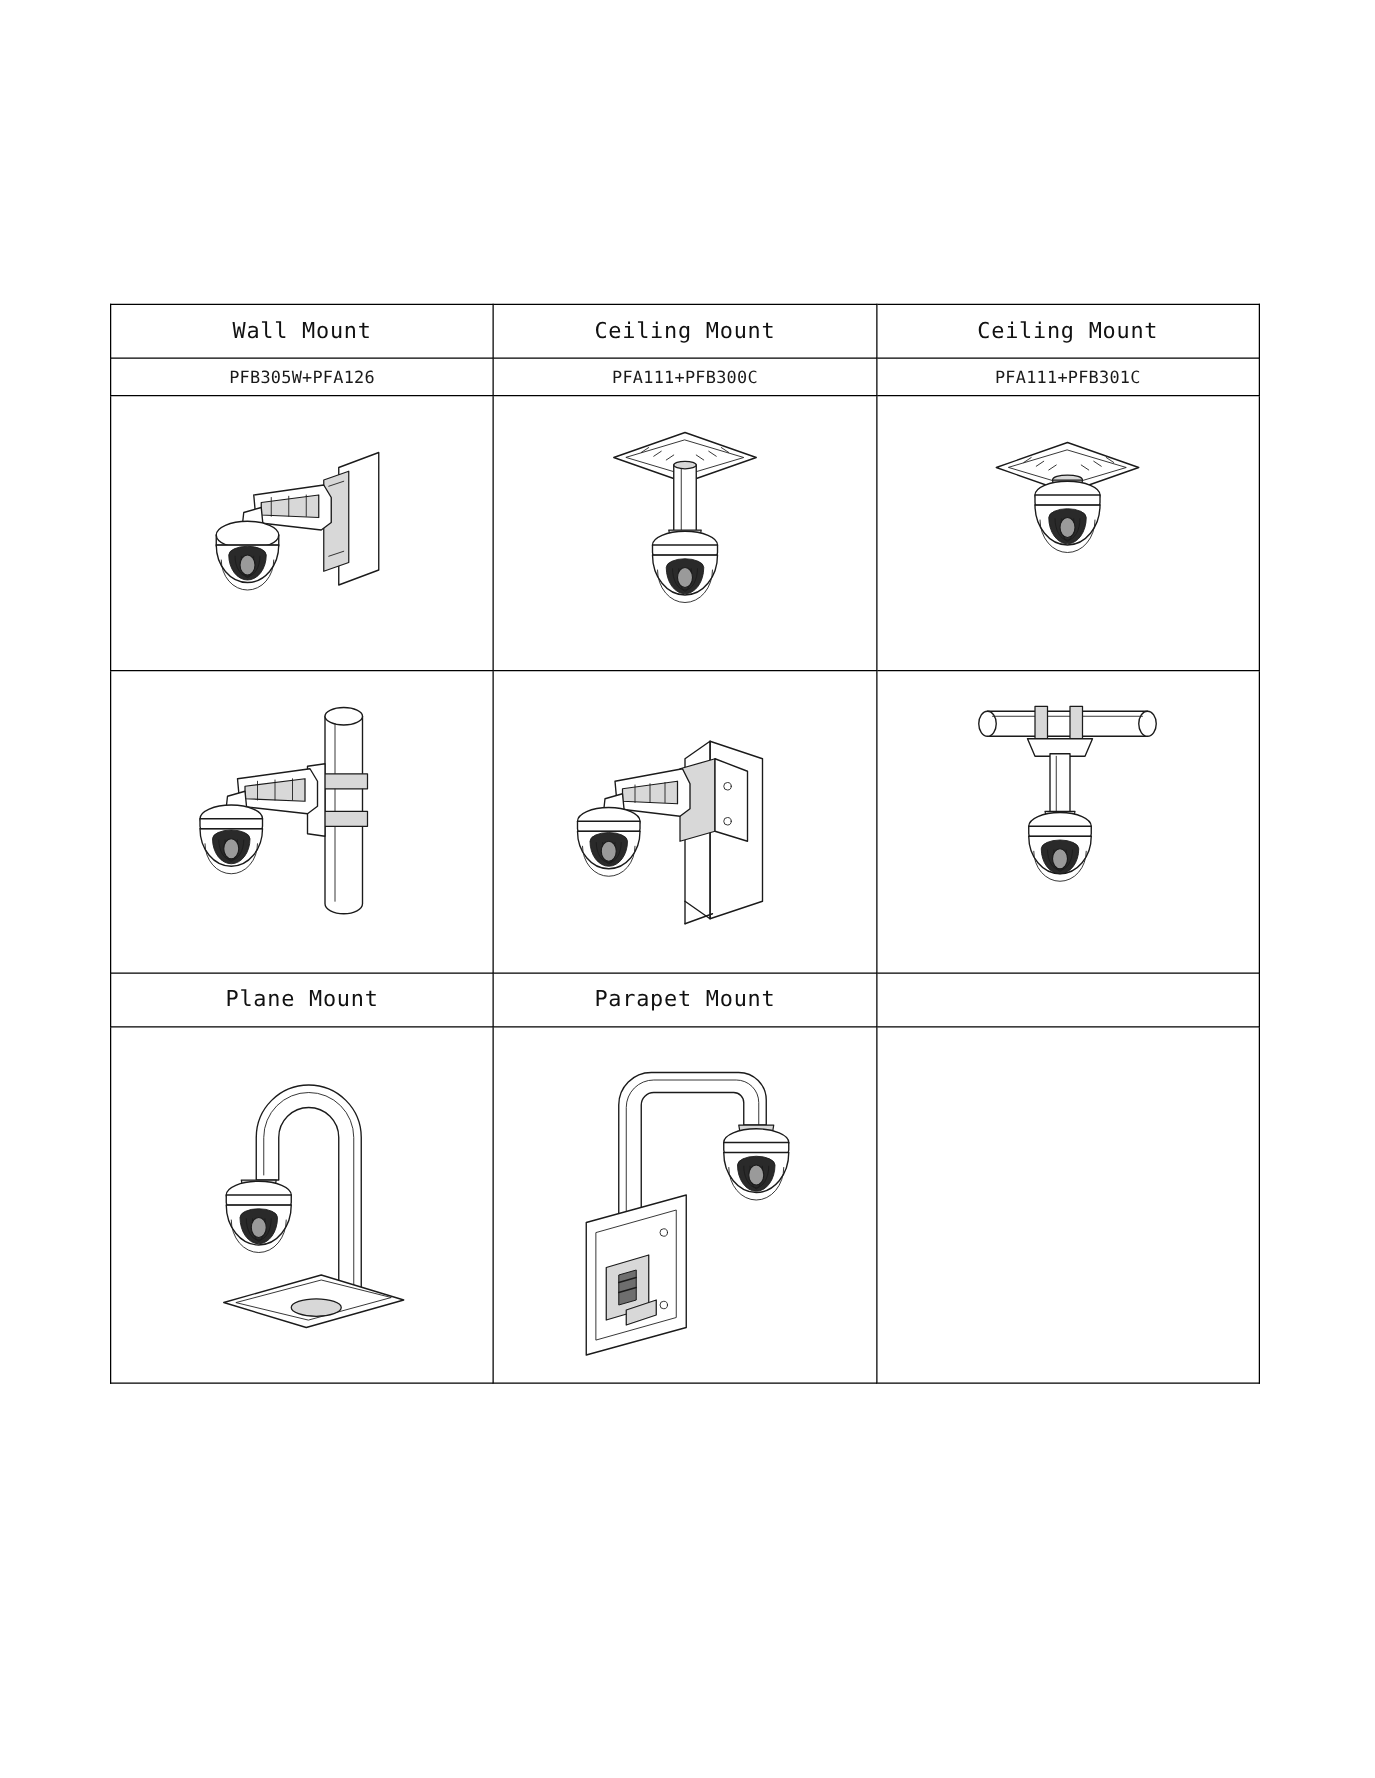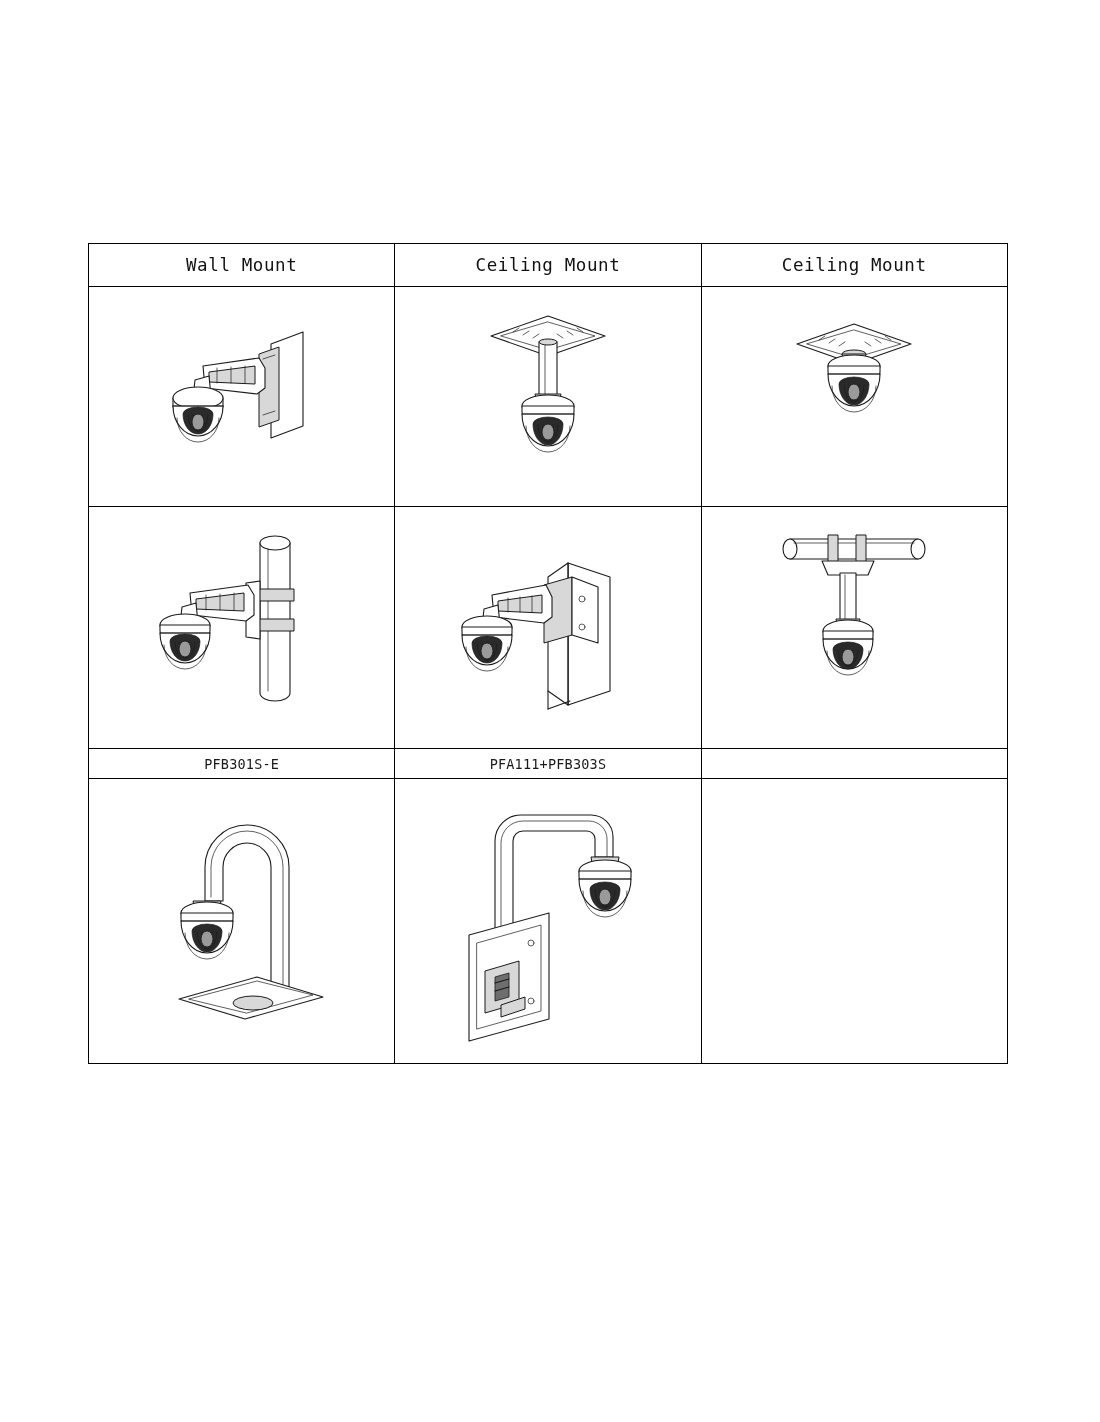--- a/index.html
+++ b/index.html
@@ -125,20 +125,25 @@
 
 <div class="page">
   <div class="table-wrap">
     <table class="mount-table">
 
       <tbody>
           <tr>
         <td class="col title-cell">Wall Mount</td>
         <td class="col title-cell">Ceiling Mount</td>
         <td class="col title-cell">Ceiling Mount</td>
+      </tr>
+      <tr>
+        <td class="col code-cell">PFB305W+PFA126</td>
+        <td class="col code-cell">PFA111+PFB300C</td>
+        <td class="col code-cell">PFA111+PFB301C</td>
       </tr>
       <tr>
 
         <td class="col fig-cell">
           <div class="fig-holder">
             <svg width="190" height="190" viewBox="0 0 190 190">
 
               <polygon class="fillw" points="124,42 156,30 156,124 124,136"></polygon>
               <polygon class="fillg" points="112,52 132,45 132,118 112,125"></polygon>
               <line class="lnt" x1="116" y1="57" x2="128" y2="53"></line>
@@ -328,22 +333,22 @@
               <path class="lnt" d="M84,127 a10,16 0 0 0 20,0"></path>
               <path class="lnt" d="M89,127 a5,17 0 0 0 10,0"></path>
               <ellipse class="filld" cx="94" cy="134" rx="6" ry="8"></ellipse>
               <line class="lnt" x1="69" y1="116" x2="119" y2="116"></line>
             </svg>
           </div>
         </td>
       </tr>
 
       <tr>
-        <td class="col code-cell">PFB301S-E</td>
-        <td class="col code-cell">PFA111+PFB303S</td>
+        <td class="col title-cell">Plane Mount</td>
+        <td class="col title-cell">Parapet Mount</td>
         <td class="col empty-cell"></td>
       </tr>
       <tr>
 
         <td class="col fig-cell row3">
           <div class="fig-holder">
             <svg width="230" height="260" viewBox="0 0 230 260">
 
               <path class="fillw" d="M78,110 v-34 a42,42 0 0 1 84,0 v134 h-18 v-134 a24,24 0 0 0 -48,0 v34 z"></path>
               <path class="lnt" d="M84,106 v-30 a36,36 0 0 1 72,0 v128"></path>

